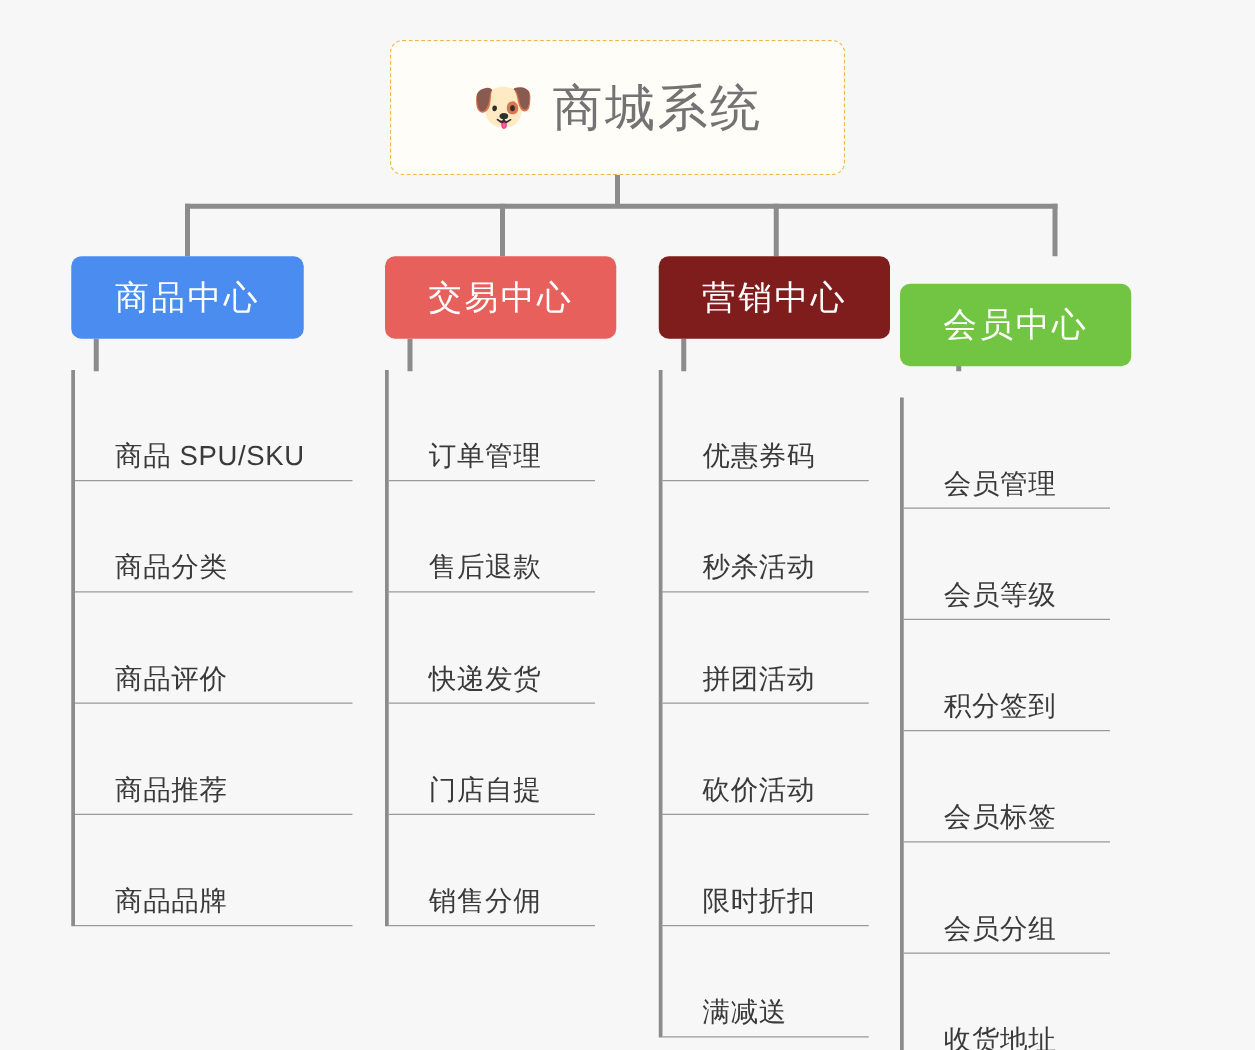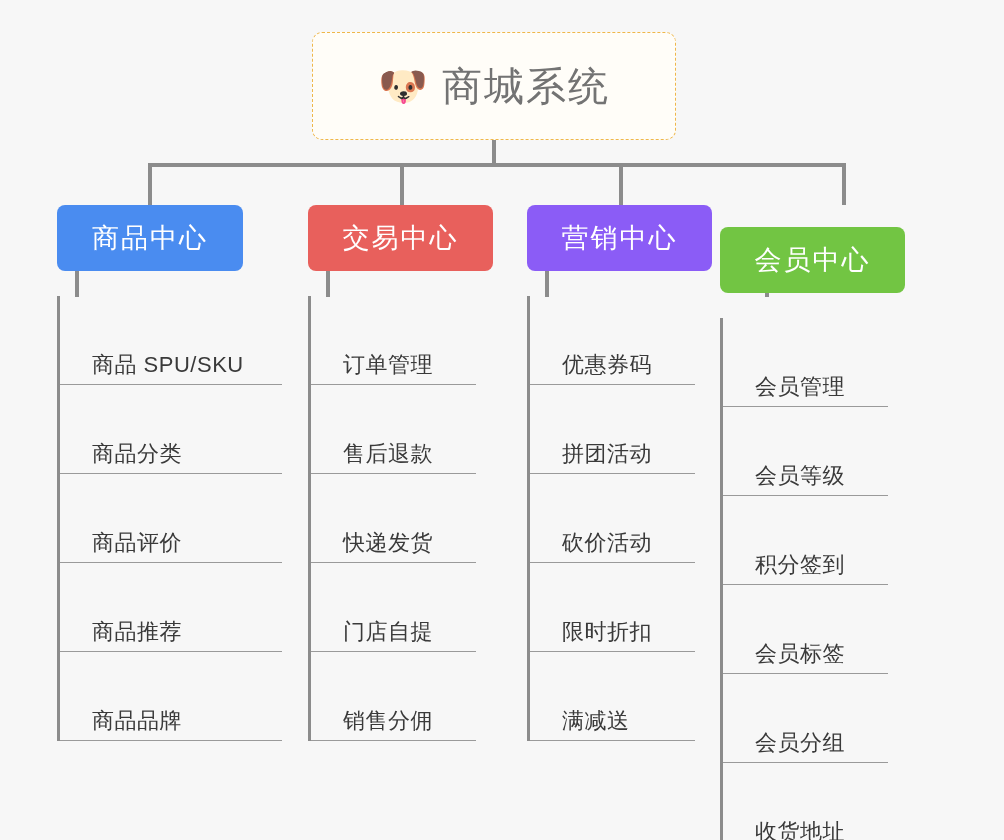--- a/index.html
+++ b/index.html
@@ -172,26 +172,29 @@
       <div class="leaf-item">
         <span class="leaf-label">门店自提</span>
       </div>
       <div class="leaf-item">
         <span class="leaf-label">销售分佣</span>
       </div>
     </div>
   </div>
 
   <div class="column" id="col-2">
-    <div class="cat-header" style="background:#8b5cf6;align-items:center;">
+    <div class="cat-header" style="background:#7f1d1d;align-items:center;">
       <span>营销中心</span>
     </div>
     <div class="leaf-list">
       <div class="leaf-item">
         <span class="leaf-label">优惠券码</span>
+      </div>
+      <div class="leaf-item">
+        <span class="leaf-label">秒杀活动</span>
       </div>
       <div class="leaf-item">
         <span class="leaf-label">拼团活动</span>
       </div>
       <div class="leaf-item">
         <span class="leaf-label">砍价活动</span>
       </div>
       <div class="leaf-item">
         <span class="leaf-label">限时折扣</span>
       </div>

